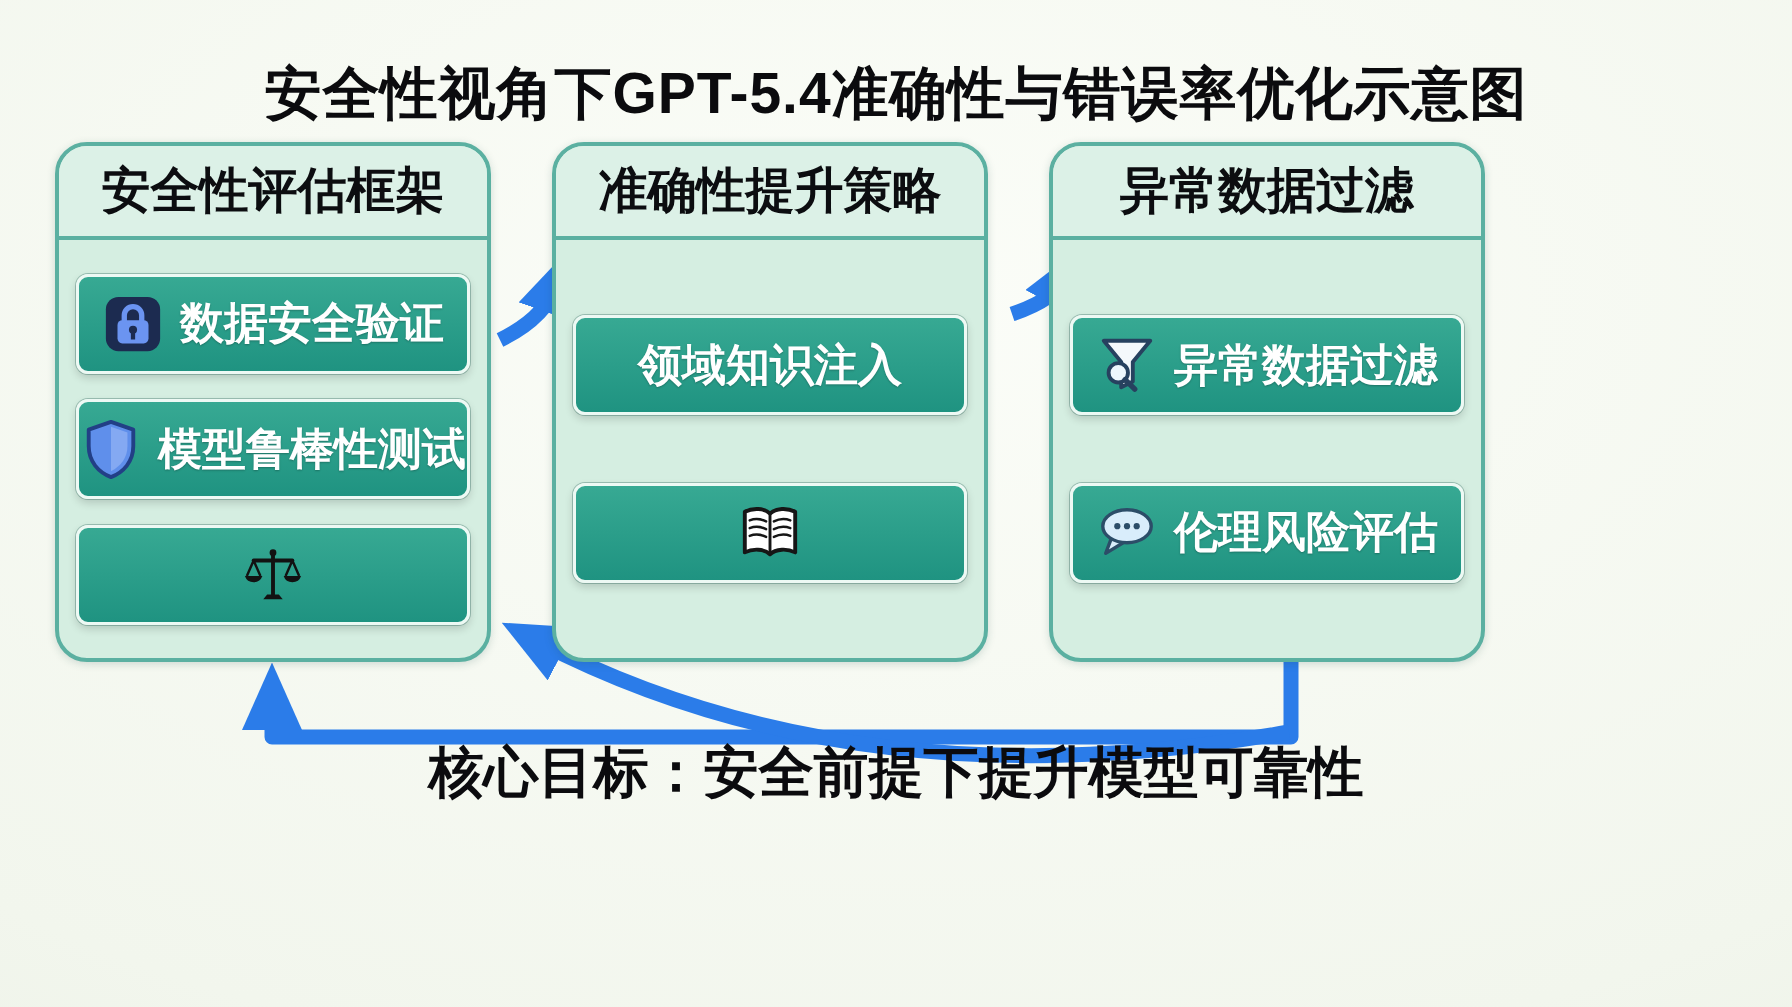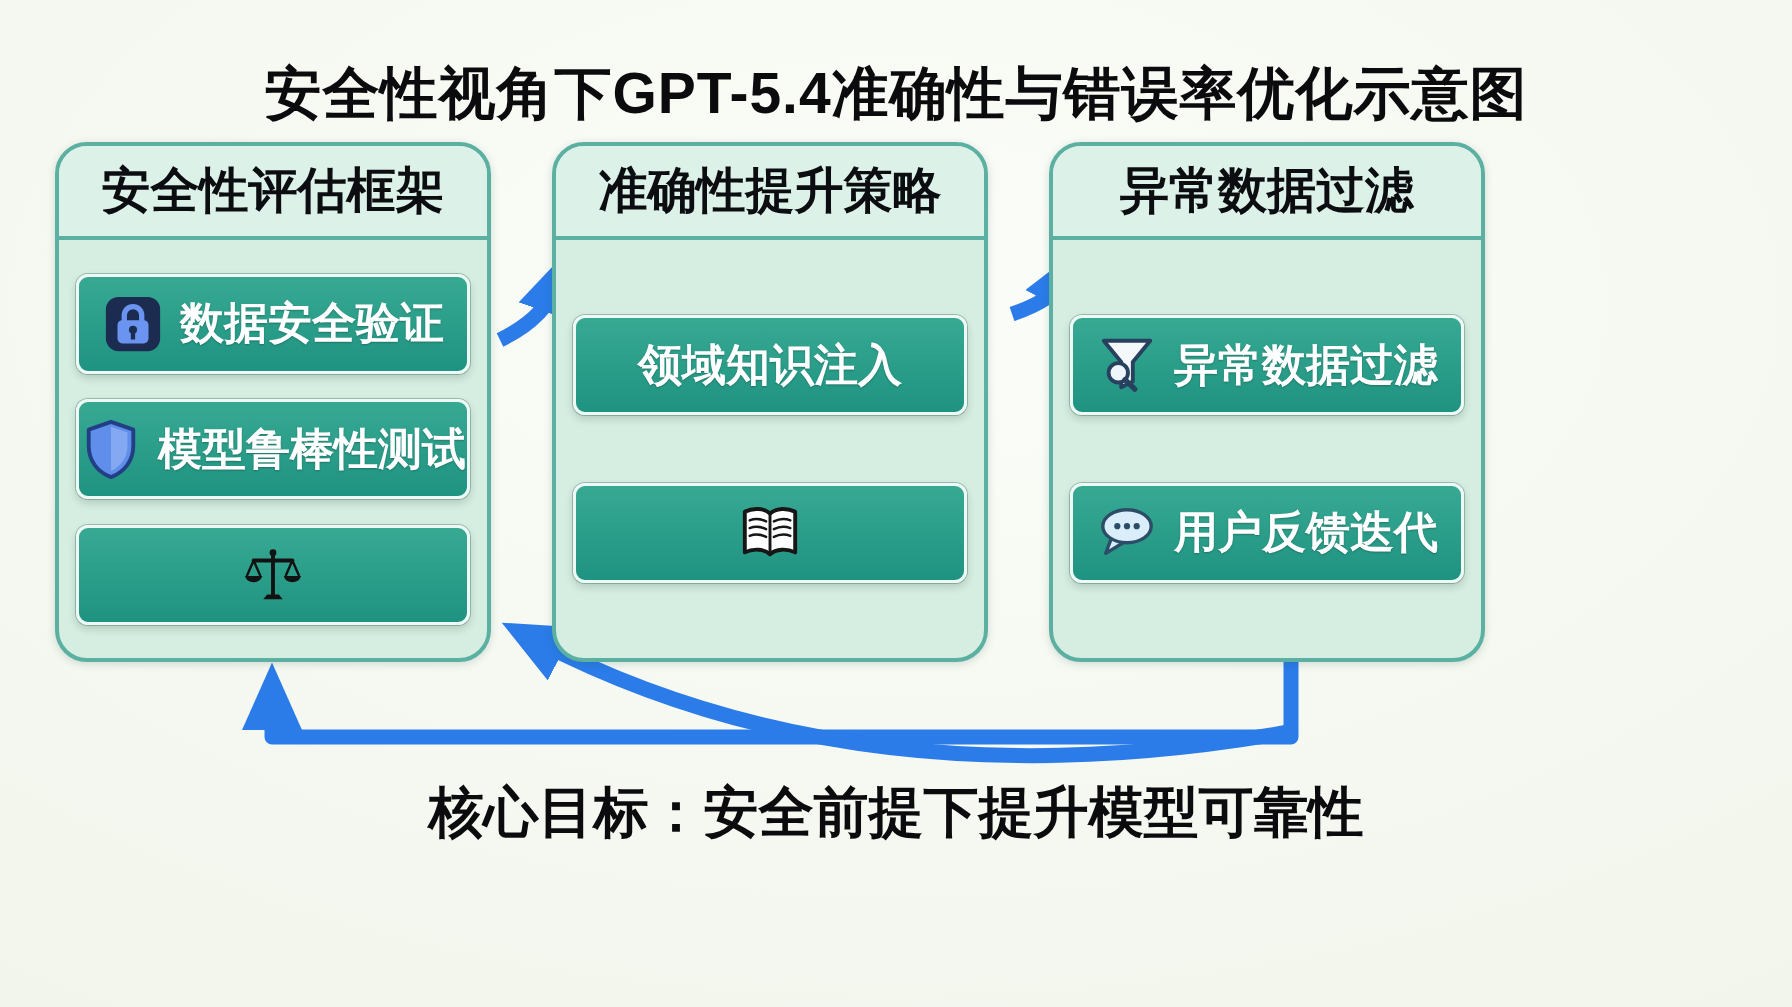--- a/index.html
+++ b/index.html
@@ -83,21 +83,21 @@
     box-sizing: border-box;
   }
   .pill-label {
     white-space: nowrap;
     text-shadow: 0 1px 2px rgba(0, 0, 0, .25);
   }
   .pill-icon { width: 62px; height: 62px; flex: 0 0 auto; display: block; }
   .icon-svg { width: 100%; height: 100%; display: block; }
   .footer {
     position: absolute;
-    top: 776px;
+    top: 736px;
     left: 0;
     width: 100%;
     text-align: center;
     font-size: 55px;
     font-weight: 800;
     color: #0b0b0e;
     z-index: 3;
   }
   .arrows {
     position: absolute;
@@ -242,20 +242,20 @@
               </svg>
             </span>
     <span class="pill-label">异常数据过滤</span>
   </div>
           <div class="pill">
     <span class="pill-icon">
               <svg class="icon-svg" viewBox="0 0 64 64">
                 <use href="#chat-icon"></use>
               </svg>
             </span>
-    <span class="pill-label">用户反馈迭代</span>
+    <span class="pill-label">伦理风险评估</span>
   </div>
         </div>
   </section>
     </div>
 
   <div class="footer">核心目标：安全前提下提升模型可靠性</div>
 </div>
 
 </body></html>

